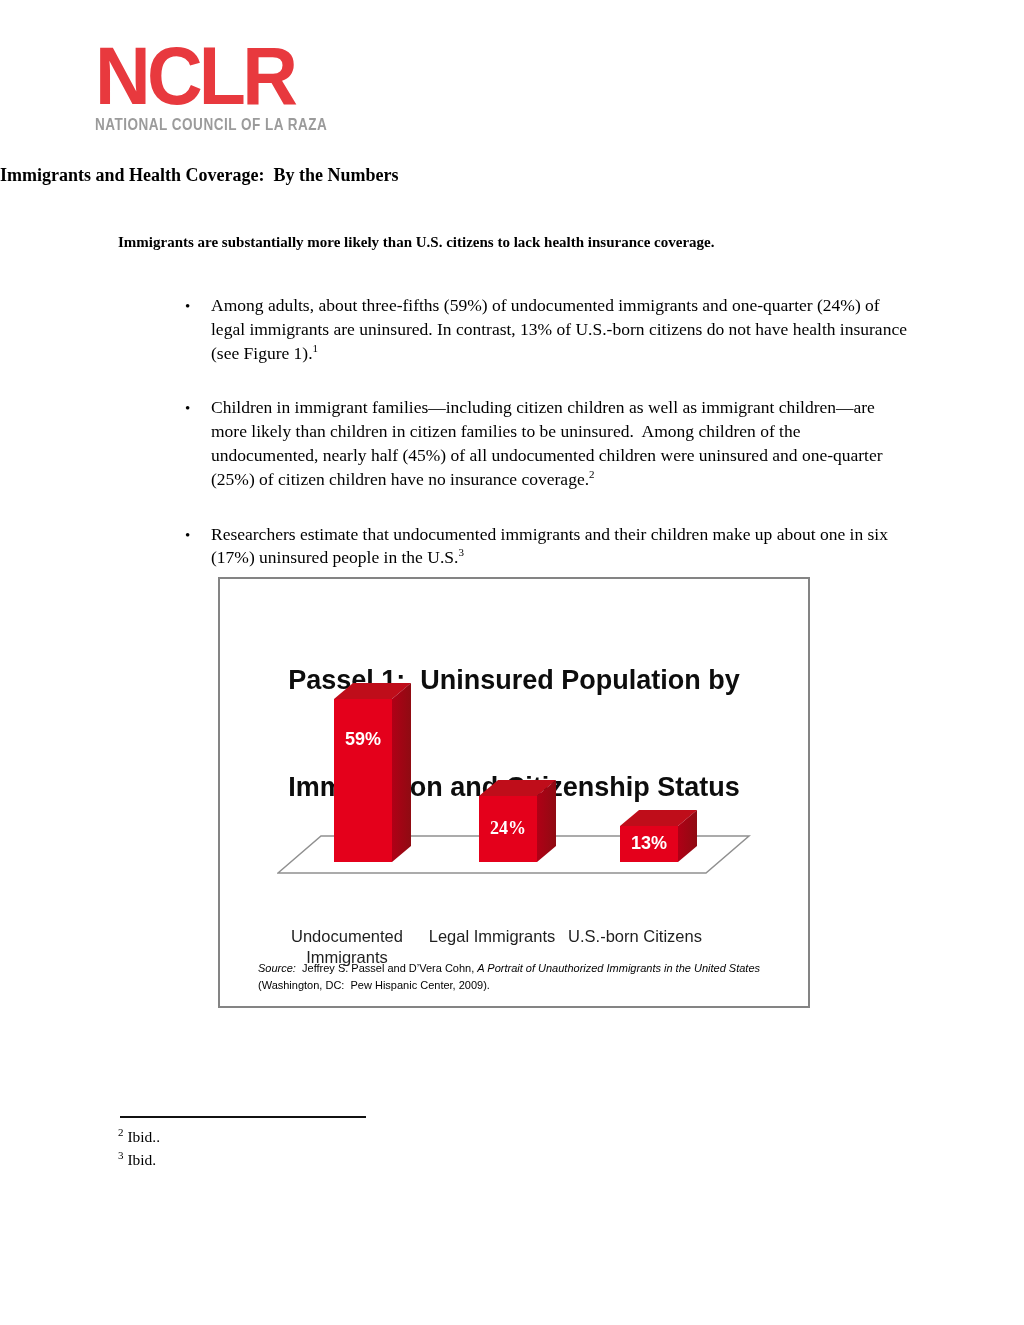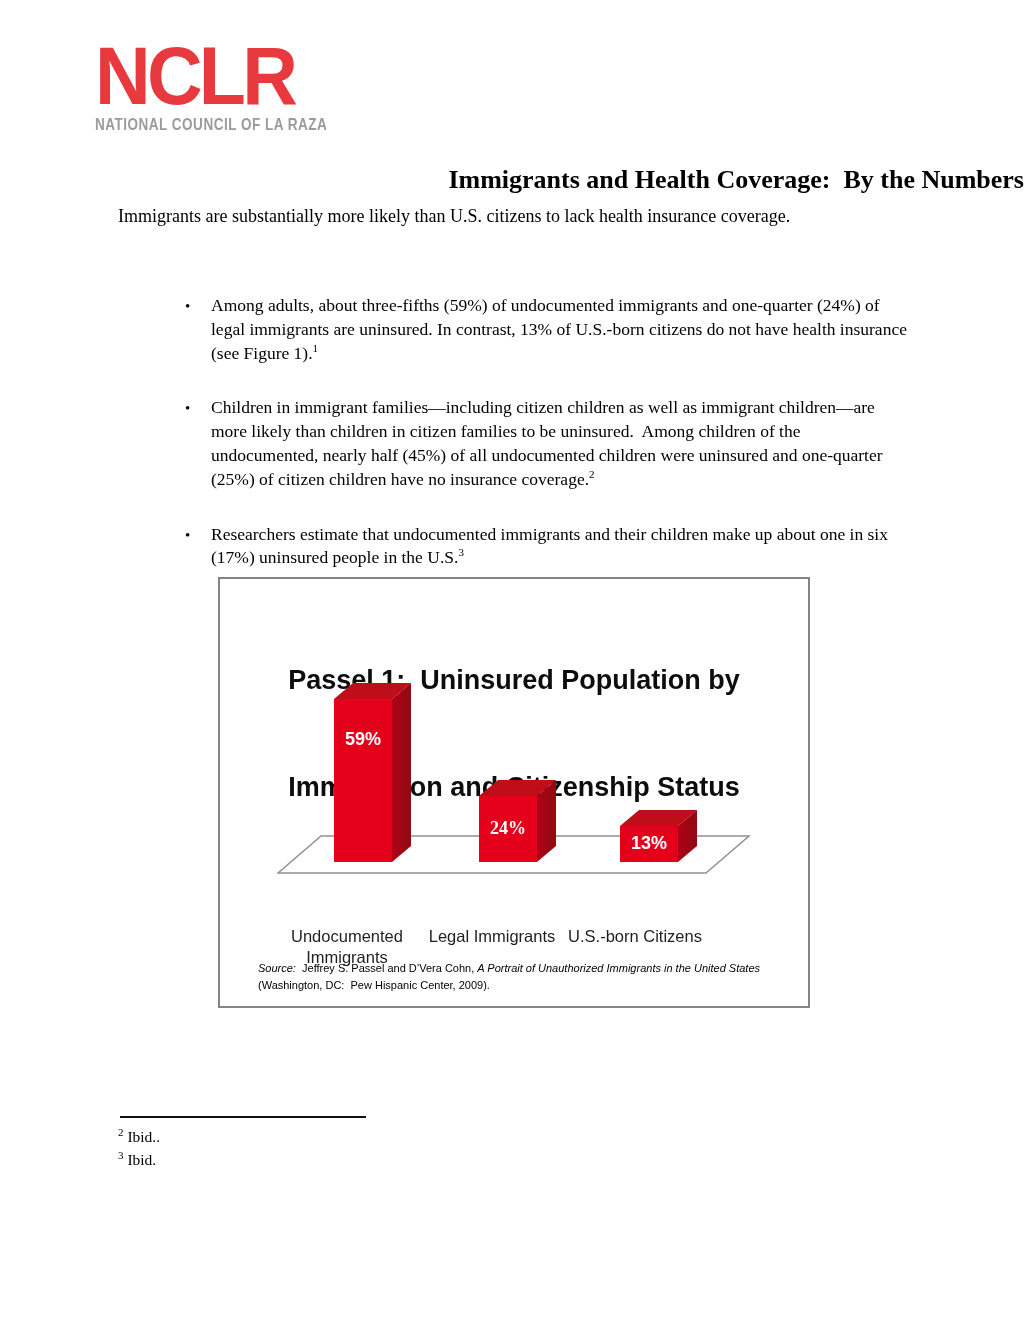--- a/index.html
+++ b/index.html
@@ -20,26 +20,26 @@
   }
   .logo-tagline {
     font-family:"Liberation Sans", sans-serif;
     color:#9b9b9b; font-size:16.5px; font-weight:bold;
     letter-spacing:0.6px; margin-top:6px; white-space:nowrap;
     transform:scaleX(0.82); transform-origin:left top;
   }
 
   
   .doc-title {
-    position:absolute; left:0; right:0; top:165px; text-align:right;
-    font-weight:bold; font-size:26px; white-space:pre-wrap;
+    position:absolute; left:0; right:0; top:165px; text-align:left;
+    font-weight:bold; font-size:18px; white-space:pre-wrap;
   }
   .intro {
-    position:absolute; left:118px; top:204px; width:740px;
-    font-weight:normal; font-size:18px; line-height:1.35; white-space:pre-wrap;
+    position:absolute; left:118px; top:232px; width:740px;
+    font-weight:bold; font-size:15px; line-height:1.35; white-space:pre-wrap;
   }
 
   
   .bullets { position:absolute; left:185px; top:294px; width:725px; }
   .bullet-item { display:flex; margin-bottom:31px; }
   .bullet-marker { width:26px; font-size:15px; line-height:1.6; }
   .bullet-text { flex:1; font-size:17.5px; line-height:1.36; white-space:pre-wrap; }
   sup.ref { font-size:11px; vertical-align:super; line-height:0; }
 
   

